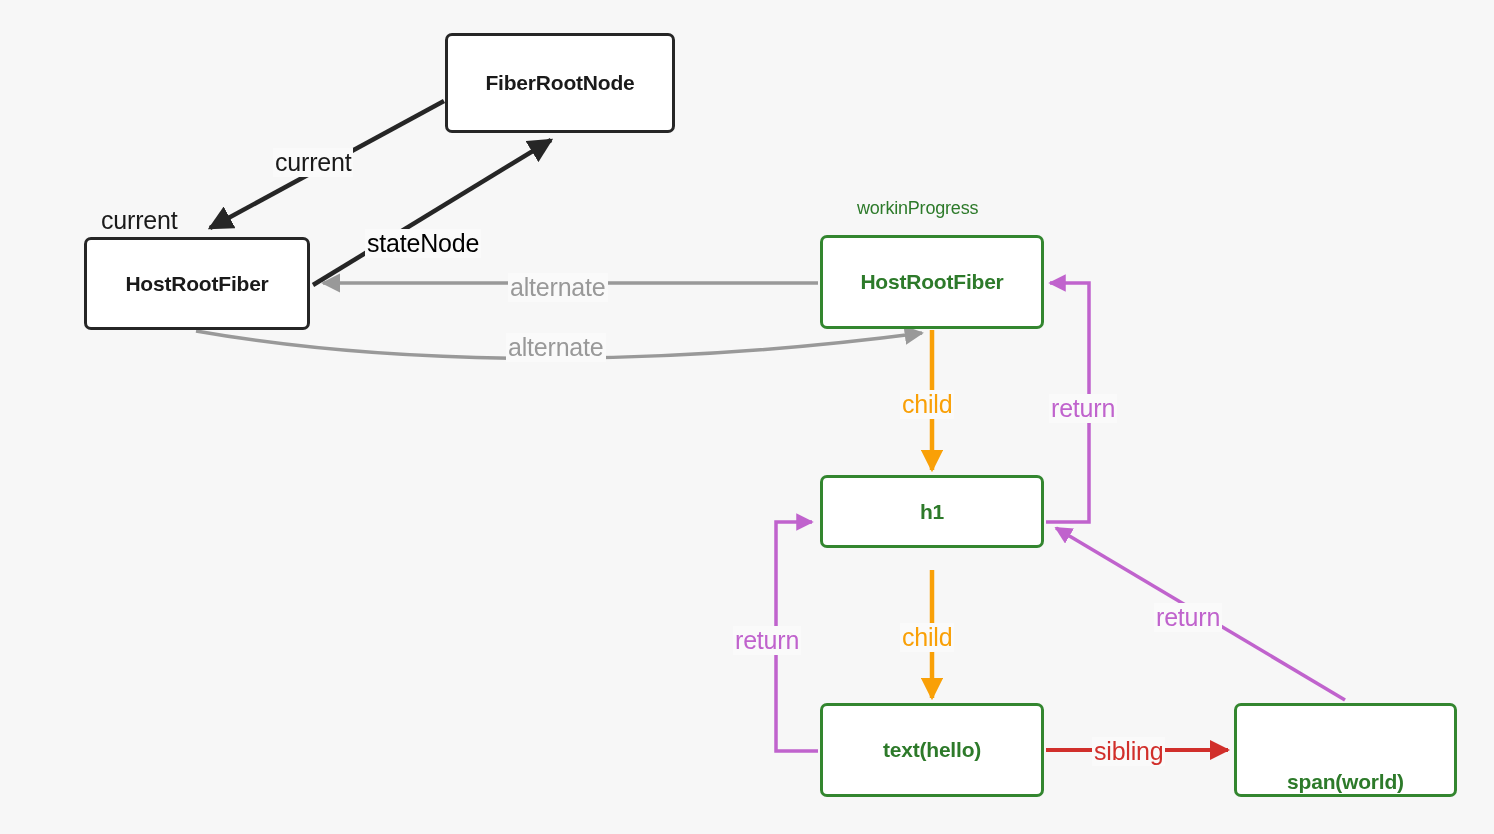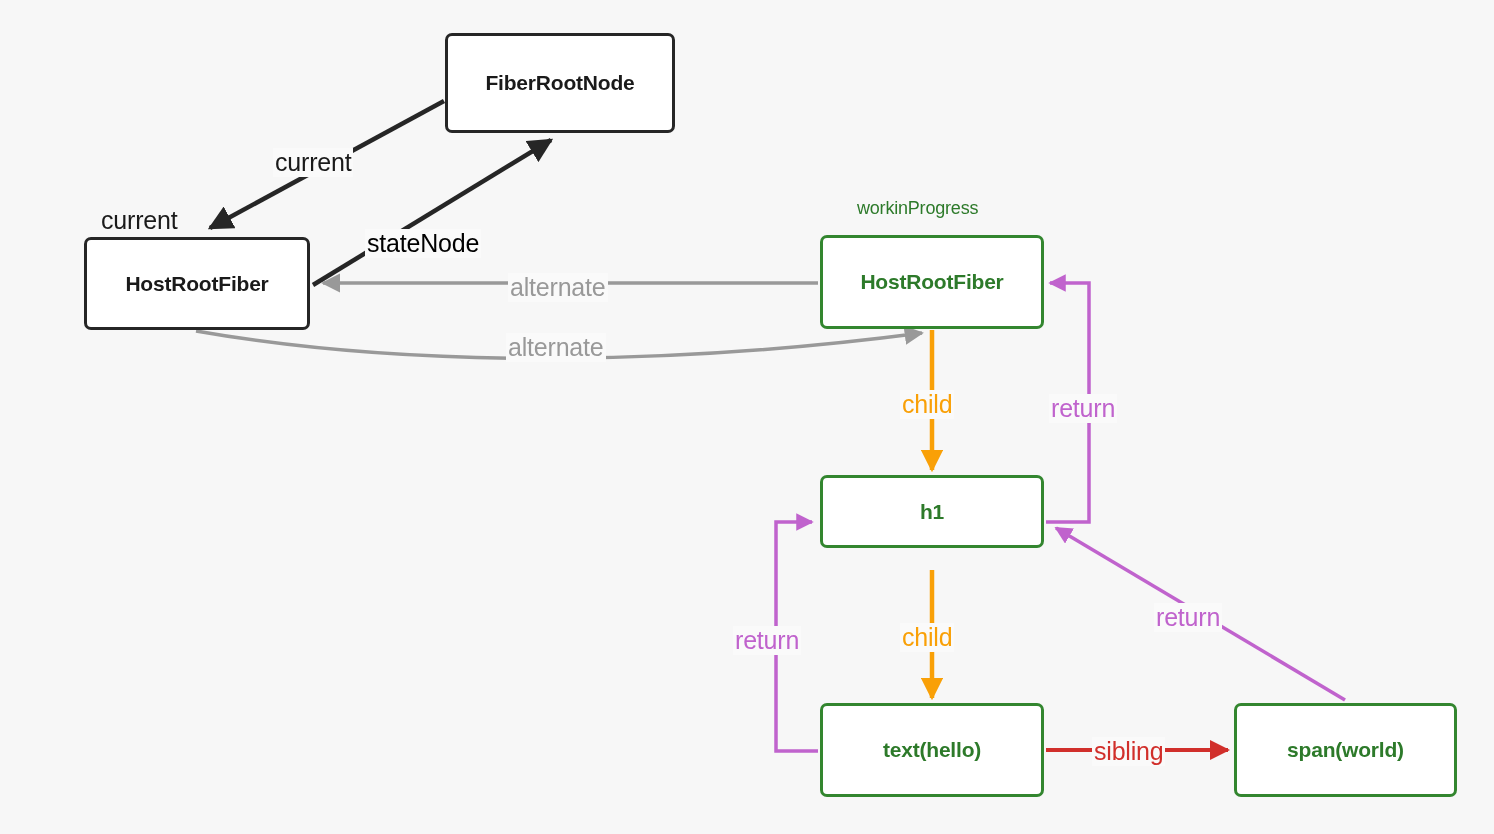--- a/index.html
+++ b/index.html
@@ -121,21 +121,21 @@
   </div>
 
   <div class="node green" style="left:820px; top:475px; width:224px; height:73px;">
     <span>h1</span>
   </div>
 
   <div class="node green" style="left:820px; top:703px; width:224px; height:94px;text-align:right;">
     <span>text(hello)</span>
   </div>
 
-  <div class="node green" style="left:1234px; top:703px; width:223px; height:94px;">
+  <div class="node green" style="left:1234px; top:703px; width:223px; height:94px;align-items:flex-end;">
     <span>span(world)</span>
   </div>
 
   <div class="caption" style="left:836px; top:198px; color:#2d7a2a;">workinProgress</div>
 
   <div class="edge-label" style="left:273px; top:148px; color:#1a1a1a;">current</div>
 
   <div class="edge-label" style="left:99px; top:206px; color:#1a1a1a; background:transparent;">current</div>
 
   <div class="edge-label" style="left:365px; top:197px; color:#000000;margin-top:32px;">stateNode</div>

